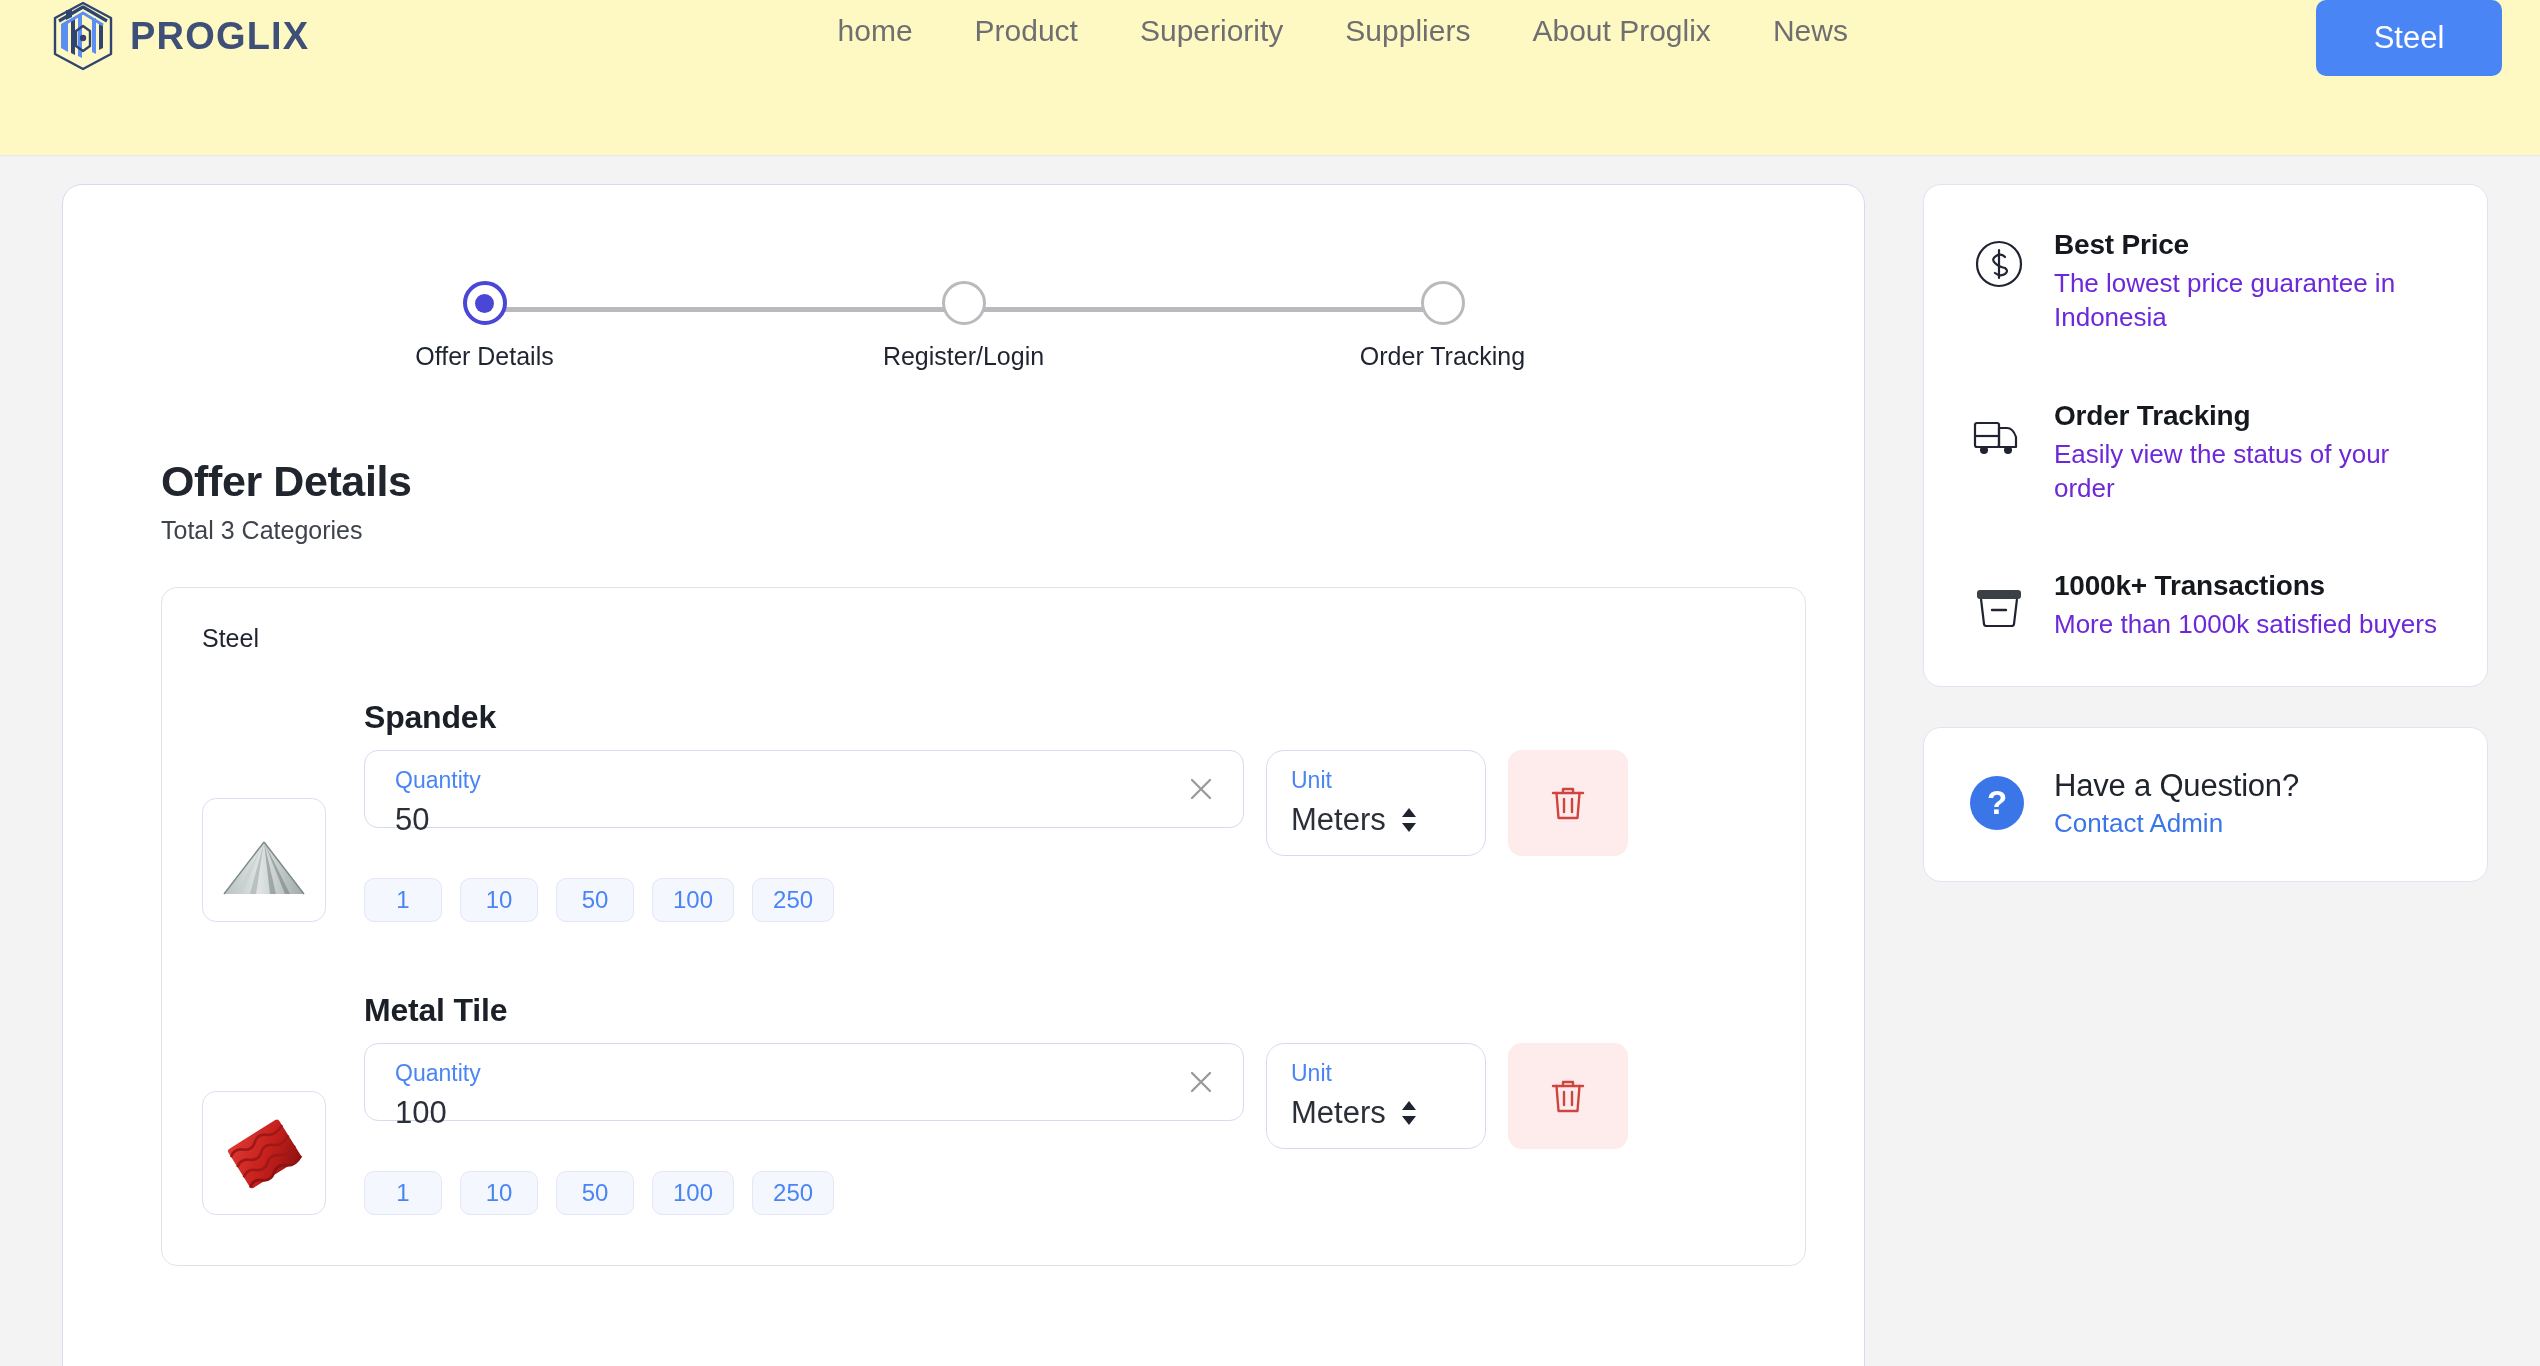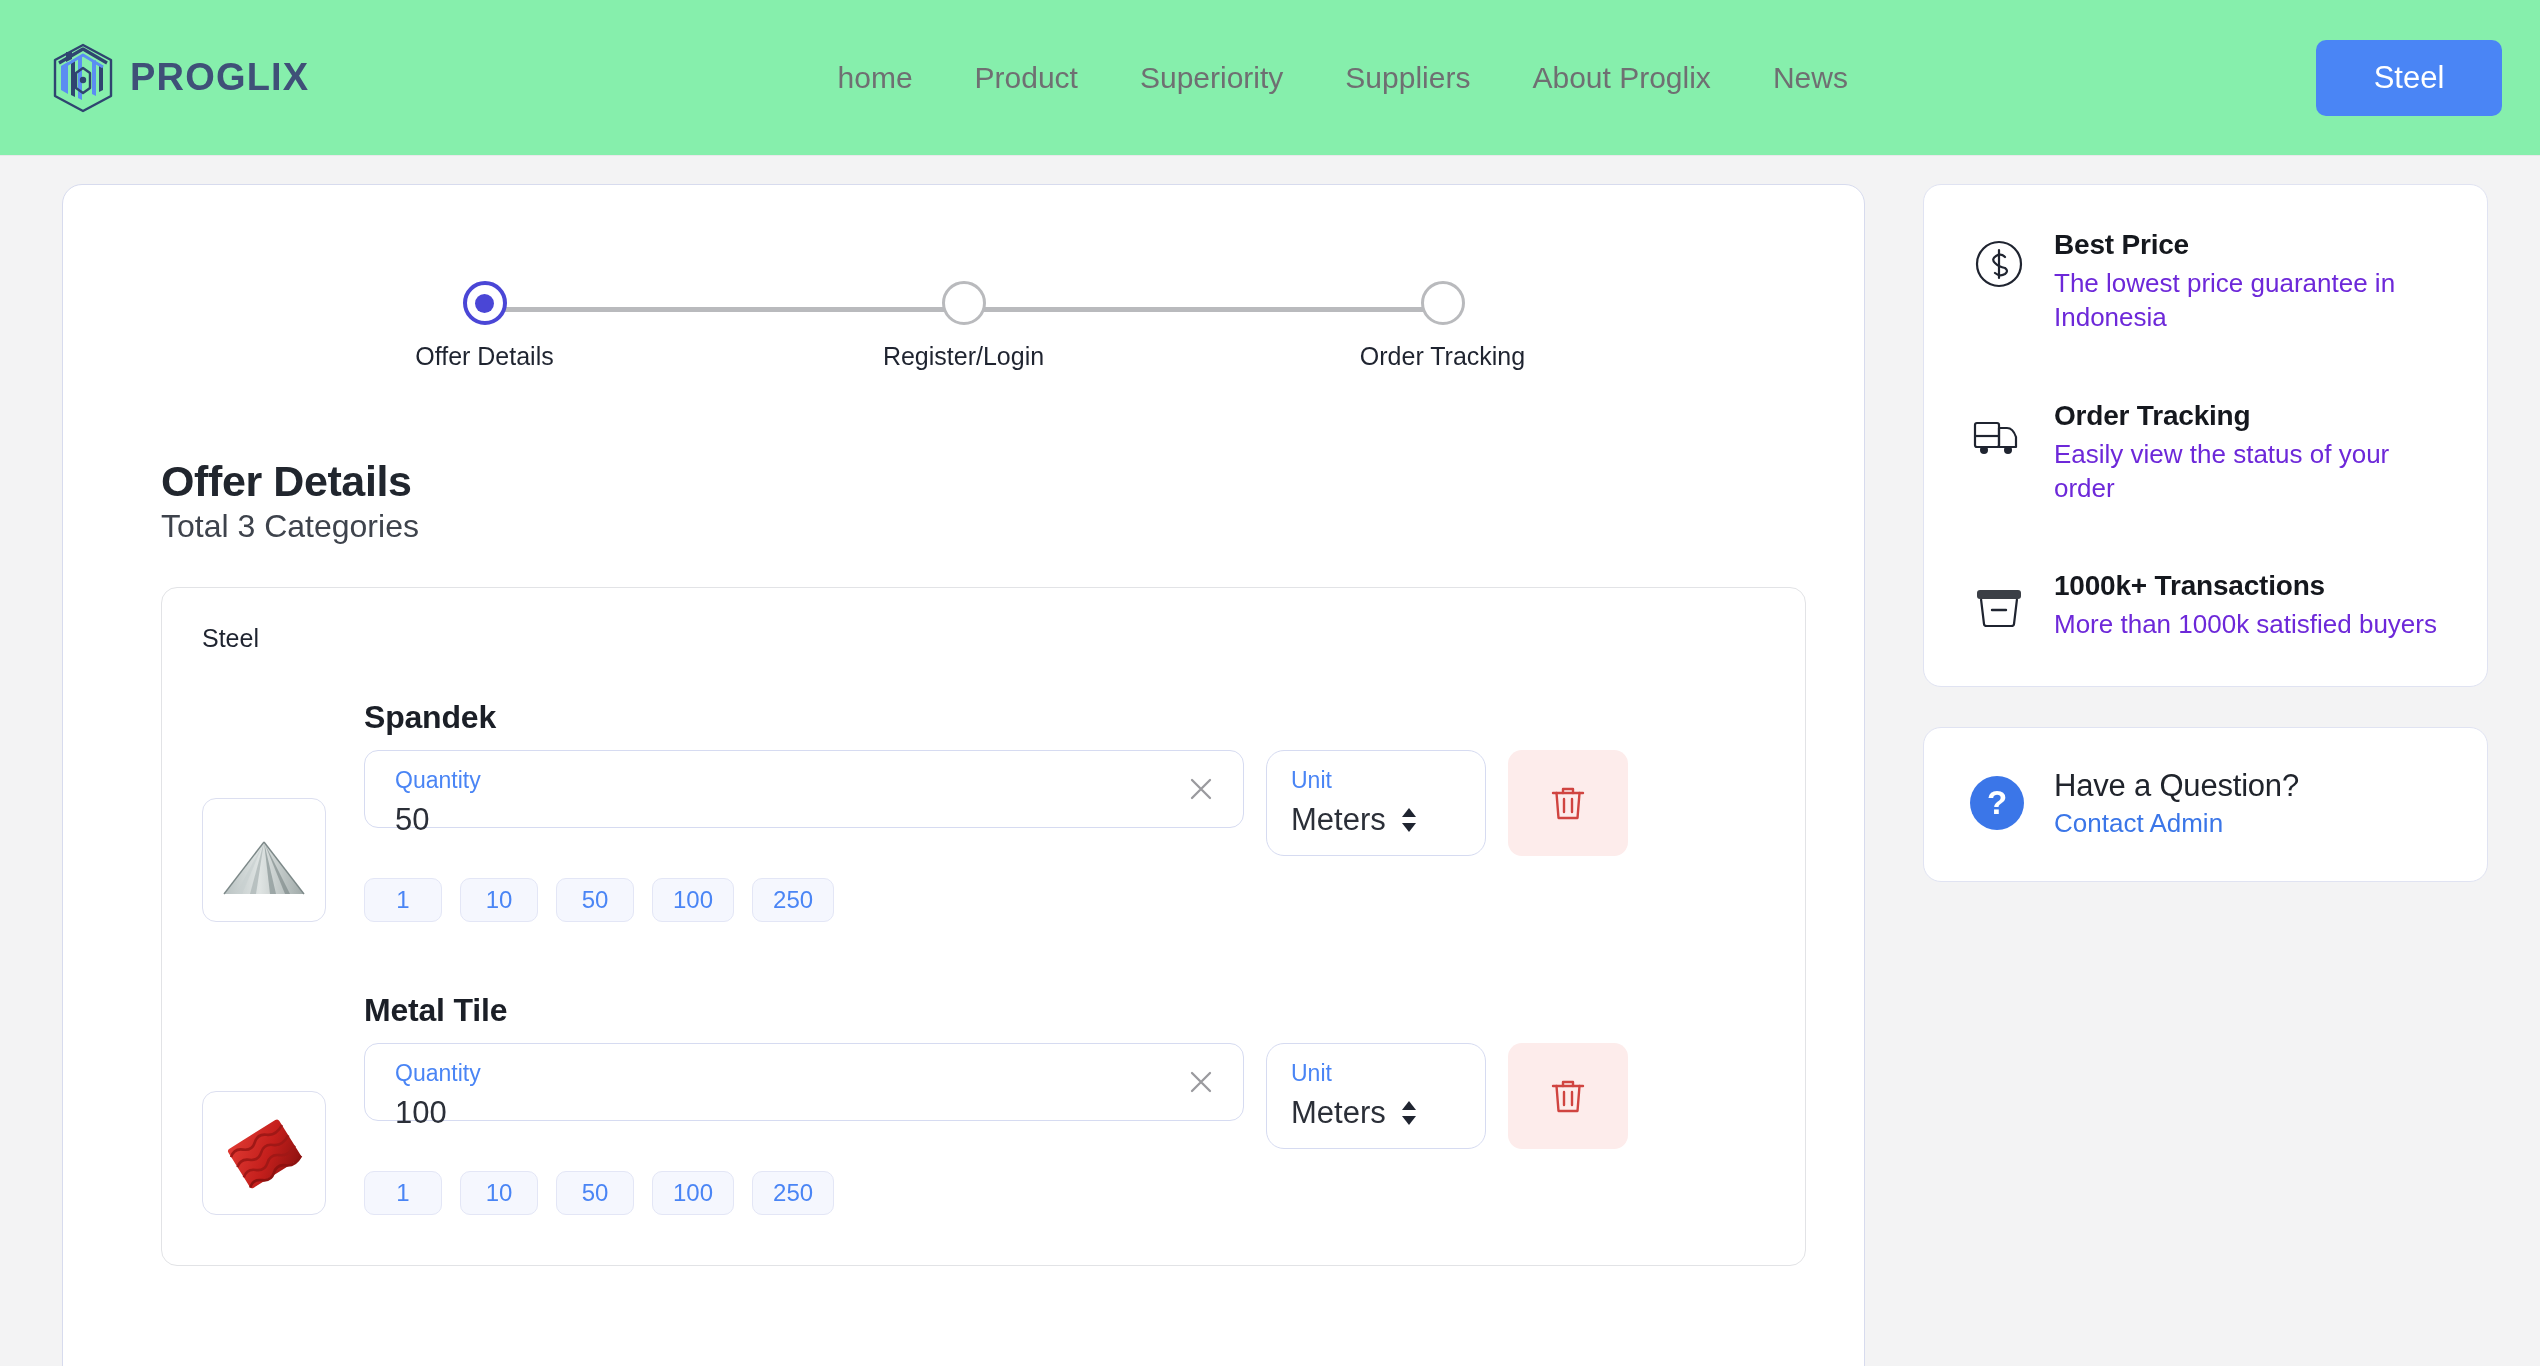--- a/index.html
+++ b/index.html
@@ -14,24 +14,24 @@
   body {
     font-family: "Liberation Sans", sans-serif;
     background: #f3f3f4;
     color: #1f2430;
     -webkit-font-smoothing: antialiased;
   }
 
   
   .navbar {
     height: 156px;
-    background: #86efac;
+    background: #fef9c3;
     border-bottom: 1px solid #e8e8ea;
     display: flex;
-    align-items: center;
+    align-items: flex-start;
     padding: 0 38px 0 50px;
     position: relative;
   }
 
   .brand {
     display: flex;
     align-items: center;
     gap: 14px;
     flex: 0 0 auto;
   }
@@ -148,22 +148,22 @@
 
   
   .section-head { padding: 118px 0 0 98px; }
   .section-title {
     font-size: 43px;
     font-weight: 700;
     letter-spacing: -0.4px;
     color: #21262e;
   }
   .section-sub {
-    margin-top: 2px;
-    font-size: 32px;
+    margin-top: 10px;
+    font-size: 25px;
     color: #3e434c;
   }
 
   
   .category-card {
     margin: 42px 58px 0 98px;
     border: 1.5px solid #e2e3e6;
     border-radius: 16px;
     padding: 36px 40px 50px 40px;
   }

